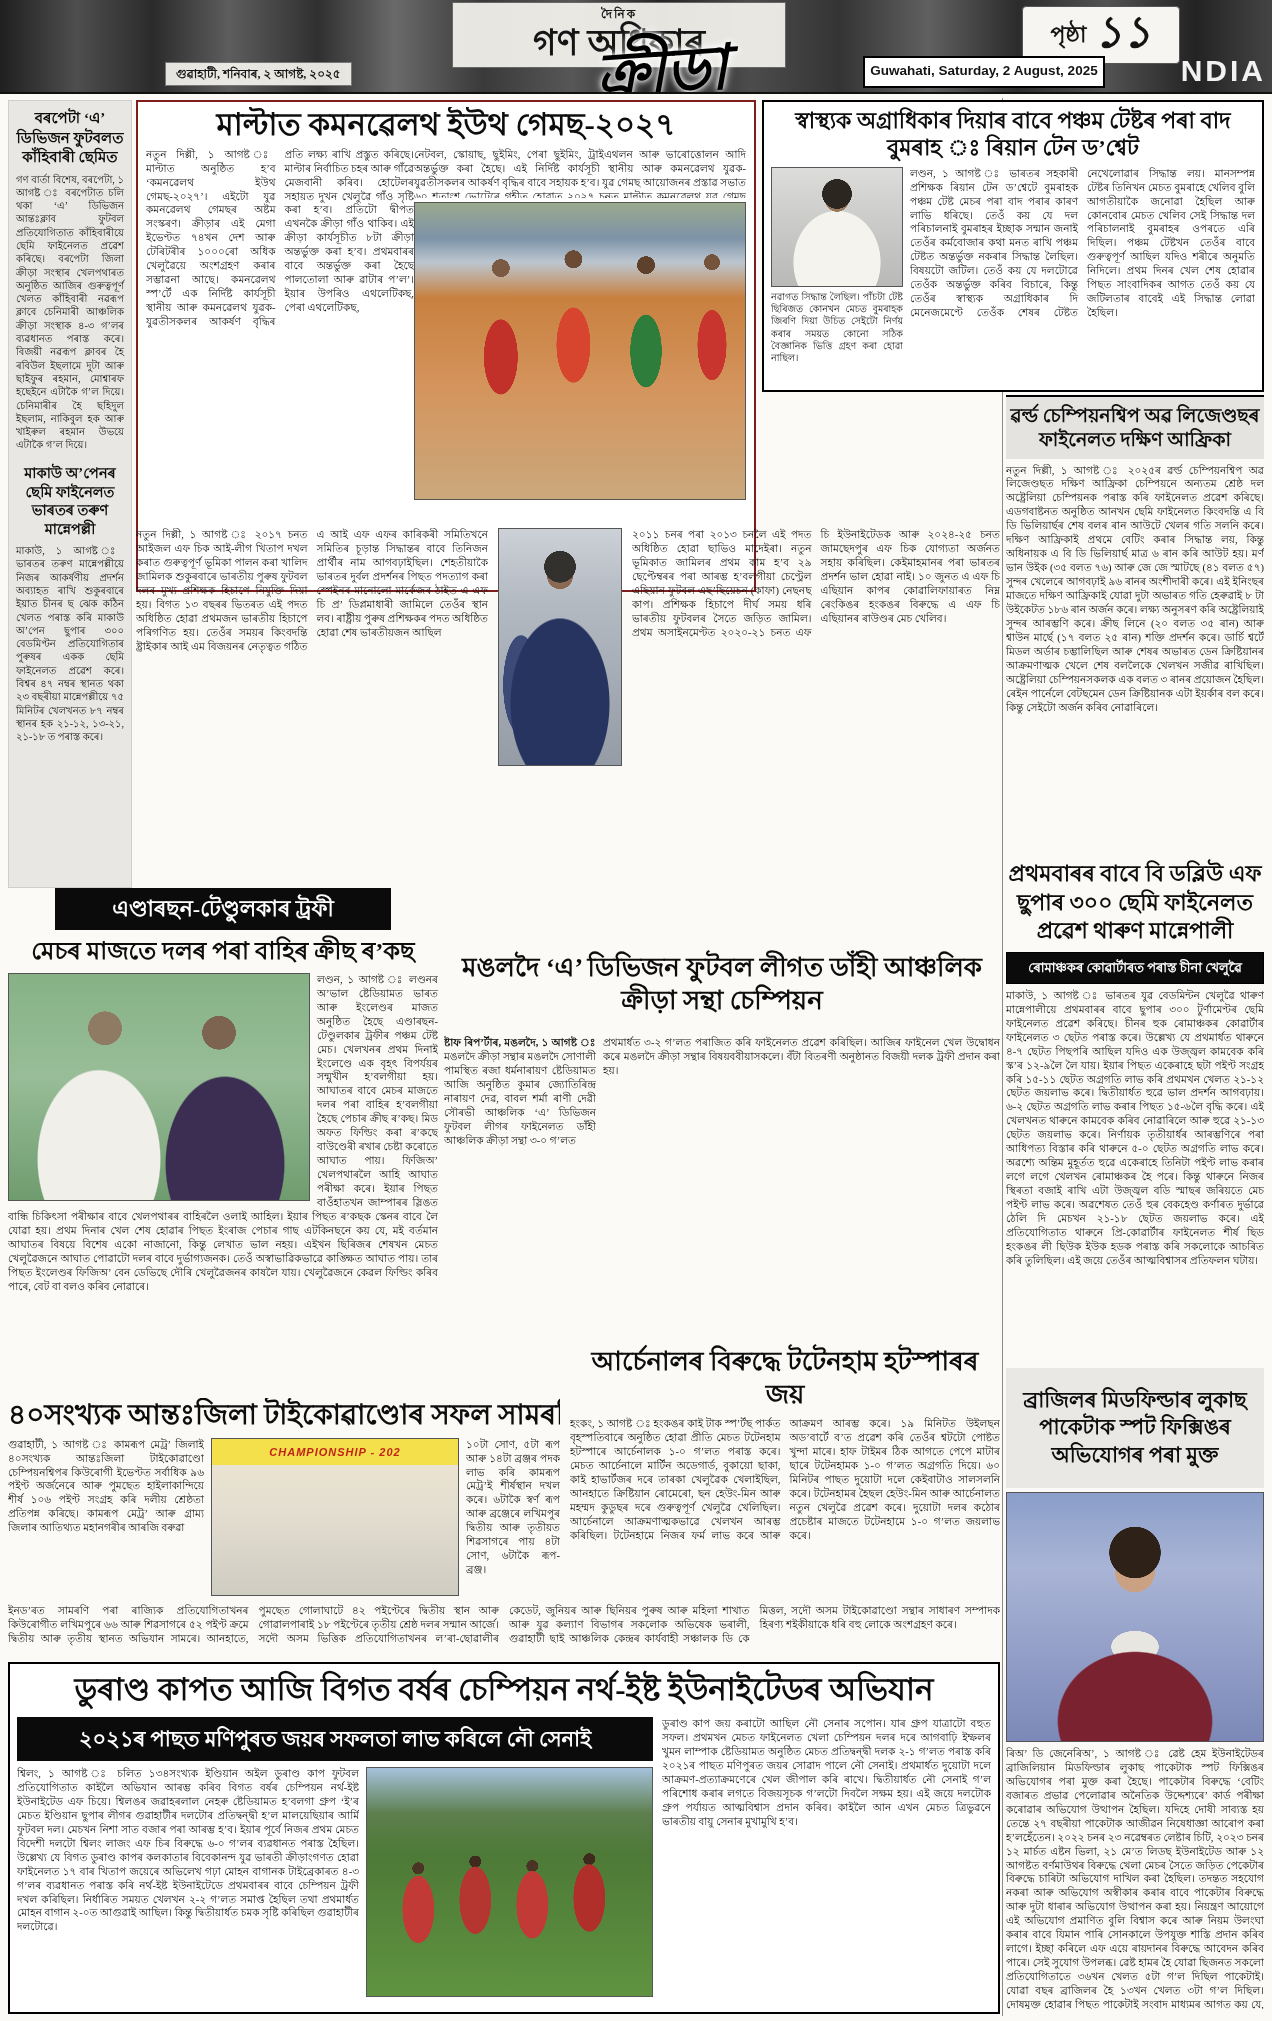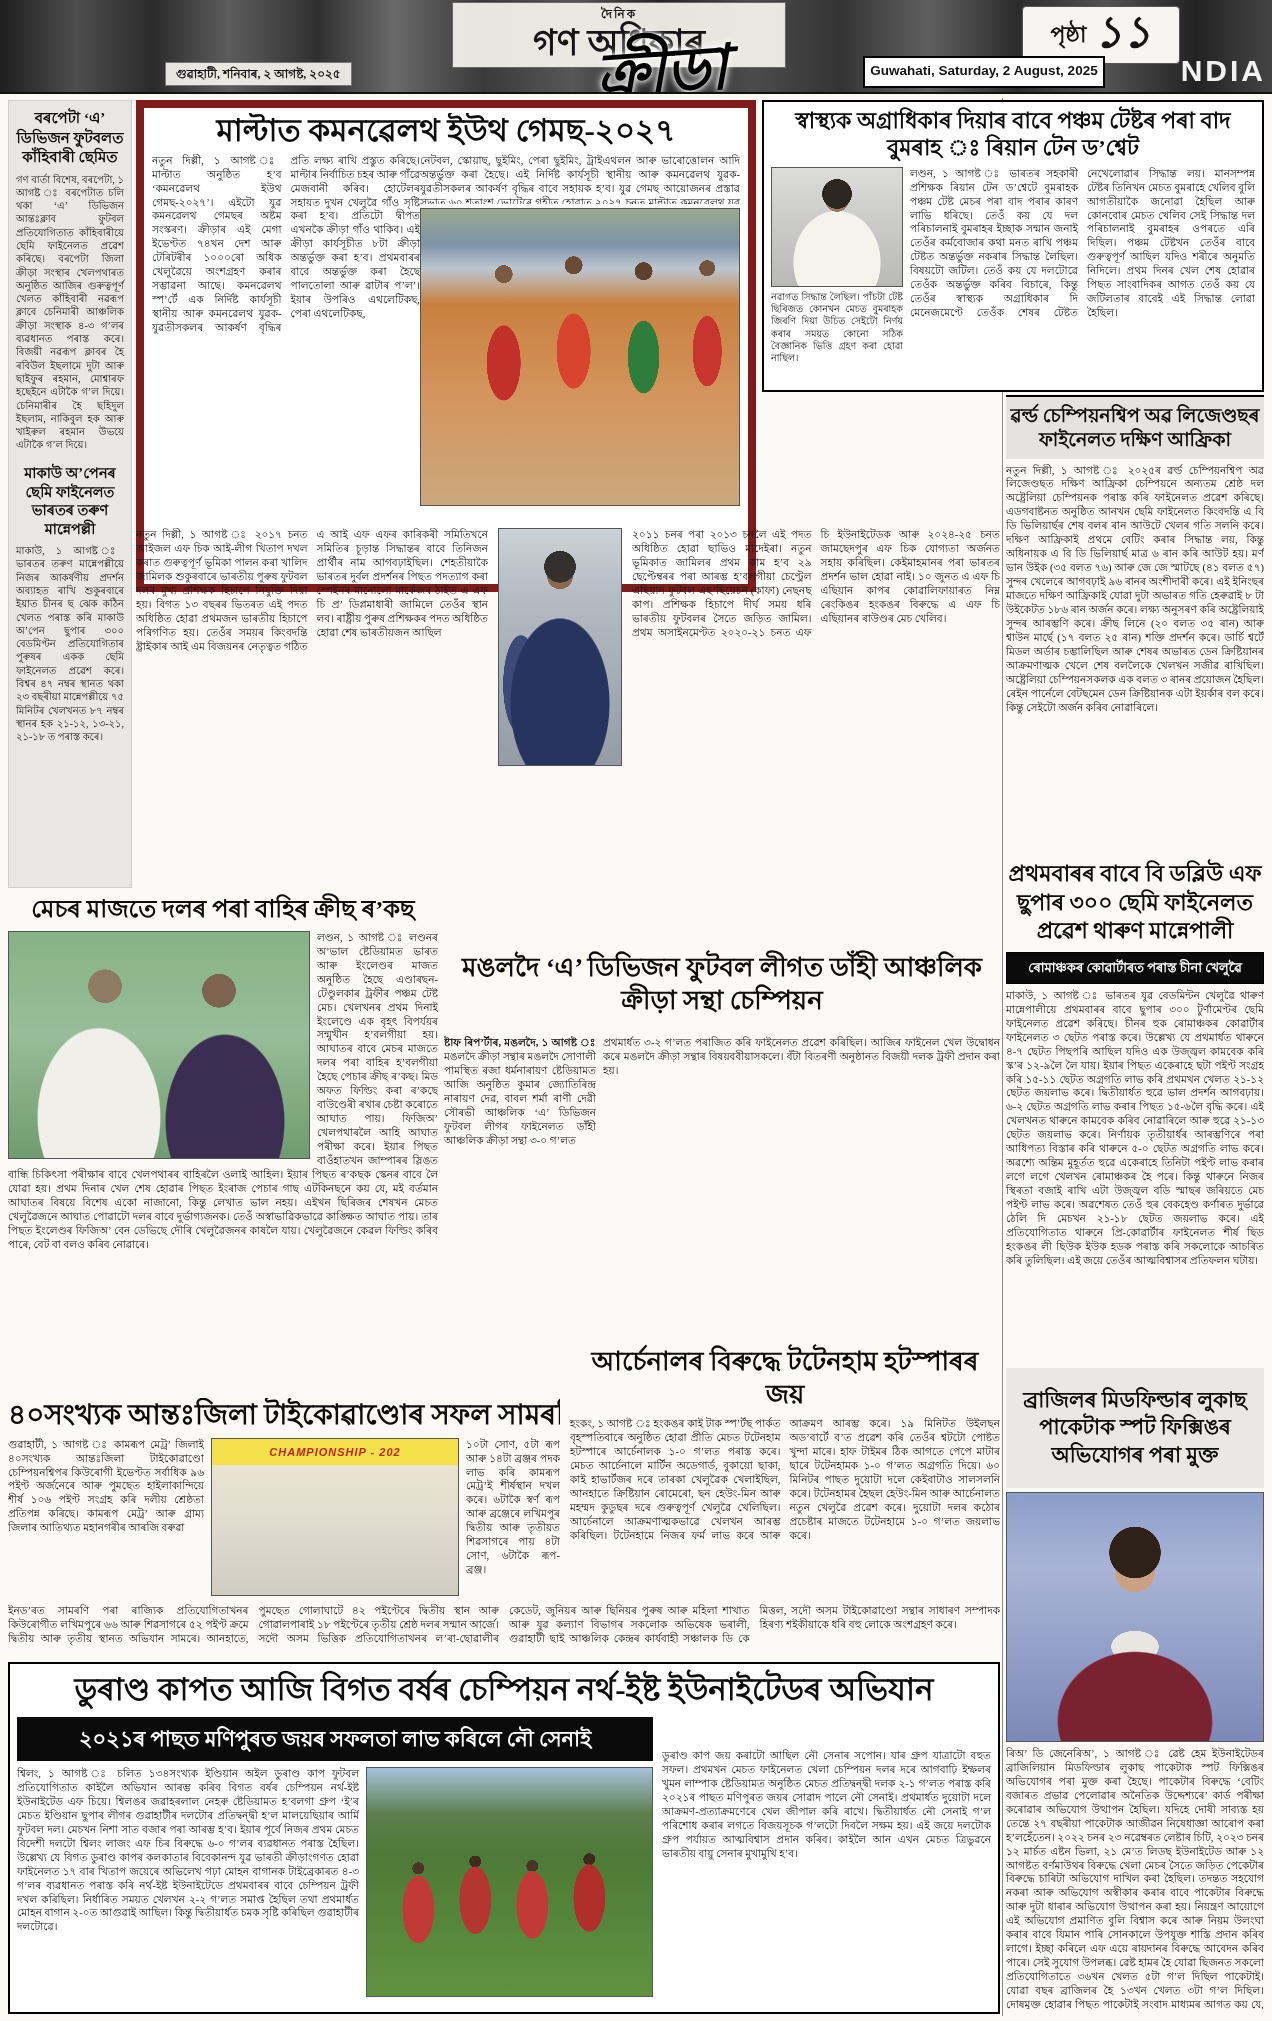--- a/index.html
+++ b/index.html
@@ -92,21 +92,21 @@
      radial-gradient(circle 6px at 18% 44%,#4a3426 0 98%,transparent),
      radial-gradient(circle 6px at 38% 41%,#3e2b1e 0 98%,transparent),
      radial-gradient(circle 6px at 58% 43%,#4a3426 0 98%,transparent),
      radial-gradient(circle 6px at 78% 40%,#3e2b1e 0 98%,transparent);}
   
   .sidebar{position:absolute;left:8px;top:100px;width:124px;height:788px;background:#e8e7e3;
            padding:8px 7px;box-sizing:border-box;border:1px solid #cfcec9;}
   .sidebar .t1{font-size:15px;line-height:1.3;}
   .sidebar .t2{font-size:14.5px;line-height:1.3;margin-top:12px;}
   .sidebar .bt{font-size:10px;margin-top:5px;}
-  .cygbox{position:absolute;left:136px;top:100px;width:620px;height:492px;border:8px solid #7f1d1d;
+  .cygbox{position:absolute;left:136px;top:100px;width:620px;height:492px;border:2px solid #7f1d1d;
           background:#fff;padding:5px 8px;box-sizing:border-box;}
   .cygbox .hd{font-size:31px;line-height:1.15;white-space:nowrap;overflow:hidden;}
   .cyg-content{display:flex;margin-top:5px;height:352px;}
   .cyg-left{width:268px;overflow:hidden;}
   .cyg-right{flex:1;display:flex;flex-direction:column;gap:4px;}
   .cyg-strip{height:50px;overflow:hidden;}
   .cyg-photo{flex:1;}
   .bumbox{position:absolute;left:762px;top:100px;width:502px;height:292px;border:2px solid #000;
           background:#fff;padding:6px 7px;box-sizing:border-box;}
   .bumbox .hd{font-size:22px;line-height:1.22;}
@@ -159,21 +159,21 @@
   .contstrip{position:absolute;left:8px;top:1604px;width:992px;height:54px;overflow:hidden;}
   .durand{position:absolute;left:8px;top:1662px;width:992px;height:352px;border:2px solid #000;
           background:#fff;padding:4px 7px;box-sizing:border-box;}
   .durand .hd{font-size:31px;line-height:1.45;white-space:nowrap;overflow:hidden;}
   .durand-grid{display:flex;gap:9px;margin-top:4px;height:288px;}
   .durand-leftcell{width:636px;display:flex;flex-direction:column;gap:6px;}
   .durand-leftcell .blackbar{font-size:21px;line-height:44px;height:44px;}
   .durand-row{display:flex;gap:7px;flex:1;}
   .durand-body{width:342px;overflow:hidden;}
   .durand-row .photo{flex:1;height:228px;}
-  .durand-side{flex:1;overflow:hidden;margin-top:32px;}
+  .durand-side{flex:1;overflow:hidden;}
 </style>
 </head>
 <body>
 
 <div class="page">
 
   <div class="masthead">
     <div class="nameplate">
       <div class="daily">দৈনিক</div>
       <div class="paper">গণ অধিকাৰ</div>
@@ -238,20 +238,21 @@
     <div class="bt">মাকাউ, ১ আগষ্ট ঃ ভাৰতৰ যুৱ বেডমিন্টন খেলুৱৈ থাৰুণ মান্নেপালীয়ে প্ৰথমবাৰৰ বাবে ছুপাৰ ৩০০ টুৰ্ণামেণ্টৰ ছেমি ফাইনেলত প্ৰৱেশ কৰিছে। চীনৰ হুক ৰোমাঞ্চকৰ কোৱাৰ্টাৰ ফাইনেলত ৩ ছেটত পৰাস্ত কৰে। উল্লেখ্য যে প্ৰথমাৰ্ধত থাৰুনে ৪-৭ ছেটত পিছপৰি আছিল যদিও এক উজ্জ্বল কামবেক কৰি স্ক’ৰ ১২-৯লৈ লৈ যায়। ইয়াৰ পিছত একেৰাহে ছটা পইণ্ট সংগ্ৰহ কৰি ১৫-১১ ছেটত অগ্ৰগতি লাভ কৰি প্ৰথমখন খেলত ২১-১২ ছেটত জয়লাভ কৰে। দ্বিতীয়াৰ্ধত হুৱে ভাল প্ৰদৰ্শন আগবঢ়ায়। ৬-২ ছেটত অগ্ৰগতি লাভ কৰাৰ পিছত ১৫-৬লৈ বৃদ্ধি কৰে। এই খেলখনত থাৰুনে কামবেক কৰিব নোৱাৰিলে আৰু হুৱে ২১-১৩ ছেটত জয়লাভ কৰে। নিৰ্ণায়ক তৃতীয়াৰ্ধৰ আৰম্ভণিৰে পৰা আধিপত্য বিস্তাৰ কৰি থাৰুনে ৫-০ ছেটত অগ্ৰগতি লাভ কৰে। অৱশ্যে অন্তিম মুহূৰ্তত হুৱে একেৰাহে তিনিটা পইণ্ট লাভ কৰাৰ লগে লগে খেলখন ৰোমাঞ্চকৰ হৈ পৰে। কিন্তু থাৰুনে নিজৰ স্থিৰতা বজাই ৰাখি এটা উজ্জ্বল বডি স্মাছৰ জৰিয়তে মেচ পইণ্ট লাভ কৰে। অৱশেষত তেওঁ হুৰ বেকহেণ্ড কৰ্ণাৰত দুৰ্ভাৱে ঠেলি দি মেচখন ২১-১৮ ছেটত জয়লাভ কৰে। এই প্ৰতিযোগিতাত থাৰুনে প্ৰি-কোৱাৰ্টাৰ ফাইনেলত শীৰ্ষ ছিড হংকঙৰ লী ছিউক ইউক হডক পৰাস্ত কৰি সকলোকে আচৰিত কৰি তুলিছিল। এই জয়ে তেওঁৰ আত্মবিশ্বাসৰ প্ৰতিফলন ঘটায়।</div>
   </div>
 
   <div class="rightcol-art paq">
     <div class="hd">ব্ৰাজিলৰ মিডফিল্ডাৰ লুকাছ পাকেটাক স্পট ফিক্সিঙৰ অভিযোগৰ পৰা মুক্ত</div>
     <div class="photo photo-paqueta"></div>
     <div class="bt">ৰিঅ’ ডি জেনেৰিঅ’, ১ আগষ্ট ঃ ৱেষ্ট হেম ইউনাইটেডৰ ব্ৰাজিলিয়ান মিডফিল্ডাৰ লুকাছ পাকেটাক স্পট ফিক্সিঙৰ অভিযোগৰ পৰা মুক্ত কৰা হৈছে। পাকেটাৰ বিৰুদ্ধে ‘বেটিং বজাৰত প্ৰভাৱ পেলোৱাৰ অনৈতিক উদ্দেশ্যৰে’ কাৰ্ড পৰীক্ষা কৰোৱাৰ অভিযোগ উত্থাপন হৈছিল। যদিহে দোষী সাব্যস্ত হয় তেন্তে ২৭ বছৰীয়া পাকেটাক আজীৱন নিষেধাজ্ঞা আৰোপ কৰা হ’লহেঁতেন। ২০২২ চনৰ ২৩ নৱেম্বৰত লেষ্টাৰ চিটি, ২০২৩ চনৰ ১২ মাৰ্চত এষ্টন ভিলা, ২১ মে’ত লিডছ ইউনাইটেড আৰু ১২ আগষ্টত বৰ্ণমাউথৰ বিৰুদ্ধে খেলা মেচৰ সৈতে জড়িত পেকেটাৰ বিৰুদ্ধে চাৰিটা অভিযোগ দাখিল কৰা হৈছিল। তদন্তত সহযোগ নকৰা আৰু অভিযোগ অস্বীকাৰ কৰাৰ বাবে পাকেটাৰ বিৰুদ্ধে আৰু দুটা ধাৰাৰ অভিযোগ উত্থাপন কৰা হয়। নিয়ন্ত্ৰণ আয়োগে এই অভিযোগ প্ৰমাণিত বুলি বিশ্বাস কৰে আৰু নিয়ম উলংঘা কৰাৰ বাবে যিমান পাৰি সোনকালে উপযুক্ত শাস্তি প্ৰদান কৰিব লাগে। ইচ্ছা কৰিলে এফ এয়ে ৰায়দানৰ বিৰুদ্ধে আবেদন কৰিব পাৰে। সেই সুযোগ উপলব্ধ। ৱেষ্ট হামৰ হৈ যোৱা ছিজনত সকলো প্ৰতিযোগিতাতে ৩৬খন খেলত ৫টা গ’ল দিছিল পাকেটাই। যোৱা বছৰ ব্ৰাজিলৰ হৈ ১৩খন খেলত ৩টা গ’ল দিছিল। দোষমুক্ত হোৱাৰ পিছত পাকেটাই সংবাদ মাধ্যমৰ আগত কয় যে, “তদন্তৰ প্ৰথম দিনাৰ পৰাই মই এই গুৰুতৰ অভিযোগৰ বাবে দুখী হৈ আহিছো আৰু নিজক নিৰ্দোষী বুলি দাবী কৰি আহিছো।”</div>
   </div>
 
   <div class="rocks">
+    <div class="blackbar">এণ্ডাৰছন-টেণ্ডুলকাৰ ট্ৰফী</div>
     <div class="hd">মেচৰ মাজতে দলৰ পৰা বাহিৰ ক্ৰীছ ৰ’কছ</div>
     <div class="rocks-content">
       <div class="photo photo-cricketers"></div>
       <div class="bt">লণ্ডন, ১ আগষ্ট ঃ লণ্ডনৰ অ’ভাল ষ্টেডিয়ামত ভাৰত আৰু ইংলেণ্ডৰ মাজত অনুষ্ঠিত হৈছে এণ্ডাৰছন-টেণ্ডুলকাৰ ট্ৰফীৰ পঞ্চম টেষ্ট মেচ। খেলখনৰ প্ৰথম দিনাই ইংলেণ্ডে এক বৃহৎ বিপৰ্যয়ৰ সন্মুখীন হ’বলগীয়া হয়। আঘাতৰ বাবে মেচৰ মাজতে দলৰ পৰা বাহিৰ হ’বলগীয়া হৈছে পেচাৰ ক্ৰীছ ৰ’কছ। মিড অফত ফিল্ডিং কৰা ৰ’কছে বাউণ্ডেৰী ৰখাৰ চেষ্টা কৰোতে আঘাত পায়। ফিজিঅ’ খেলপথাৰলৈ আহি আঘাত পৰীক্ষা কৰে। ইয়াৰ পিছত বাওঁহাতখন জাম্পাৰৰ স্লিঙত বান্ধি চিকিৎসা পৰীক্ষাৰ বাবে খেলপথাৰৰ বাহিৰলৈ ওলাই আহিল। ইয়াৰ পিছত ৰ’কছক স্কেনৰ বাবে লৈ যোৱা হয়। প্ৰথম দিনাৰ খেল শেষ হোৱাৰ পিছত ইংৰাজ পেচাৰ গাছ এটকিনছনে কয় যে, মই বৰ্তমান আঘাতৰ বিষয়ে বিশেষ একো নাজানো, কিন্তু লেখাত ভাল নহয়। এইখন ছিৰিজৰ শেষখন মেচত খেলুৱৈজনে আঘাত পোৱাটো দলৰ বাবে দুৰ্ভাগ্যজনক। তেওঁ অস্বাভাৱিকভাৱে কাঙ্ক্ষিত আঘাত পায়। তাৰ পিছত ইংলেণ্ডৰ ফিজিঅ’ বেন ডেভিছে দৌৰি খেলুৱৈজনৰ কাষলৈ যায়। খেলুৱৈজনে কেৱল ফিল্ডিং কৰিব পাৰে, বেট বা বলও কৰিব নোৱাৰে।</div>
     </div>
   </div>
 
   <div class="mgd">
     <div class="hd">মঙলদৈ ‘এ’ ডিভিজন ফুটবল লীগত ডাঁহী আঞ্চলিক ক্ৰীড়া সন্থা চেম্পিয়ন</div>
     <div class="mgd-content">

